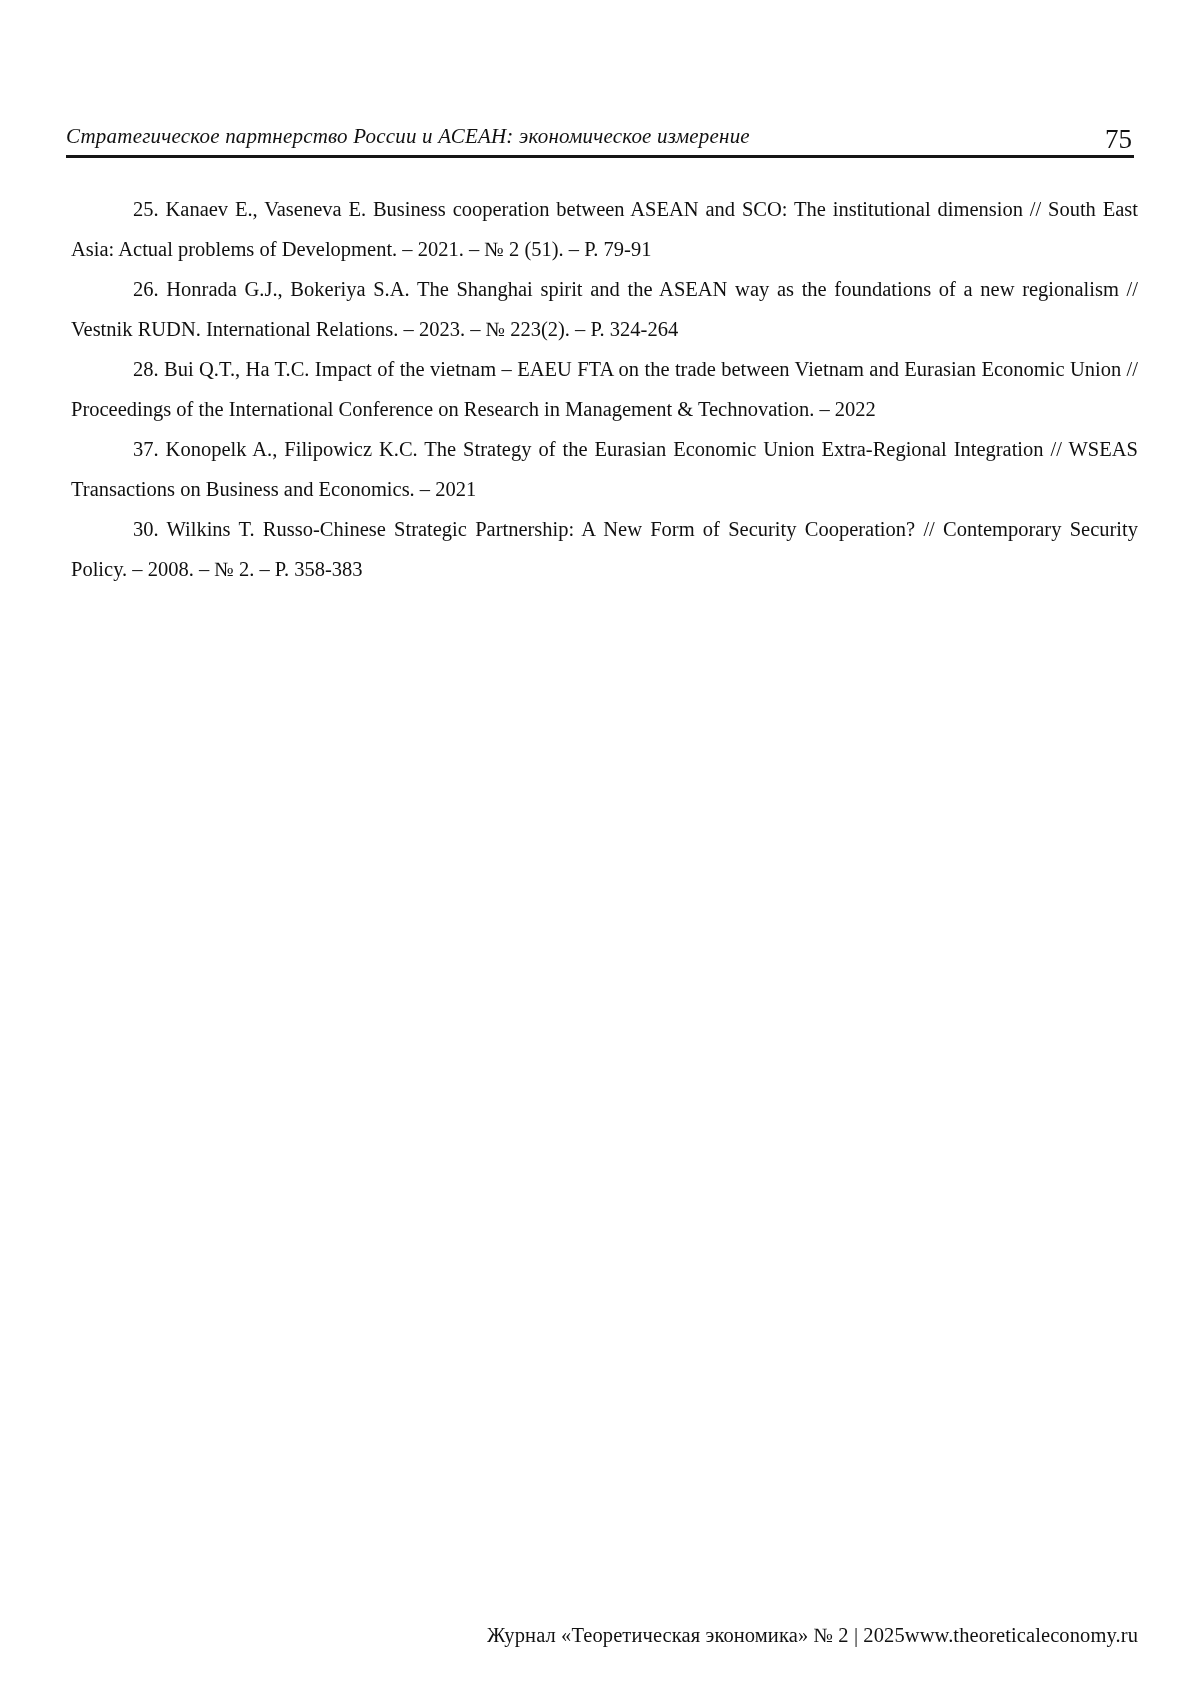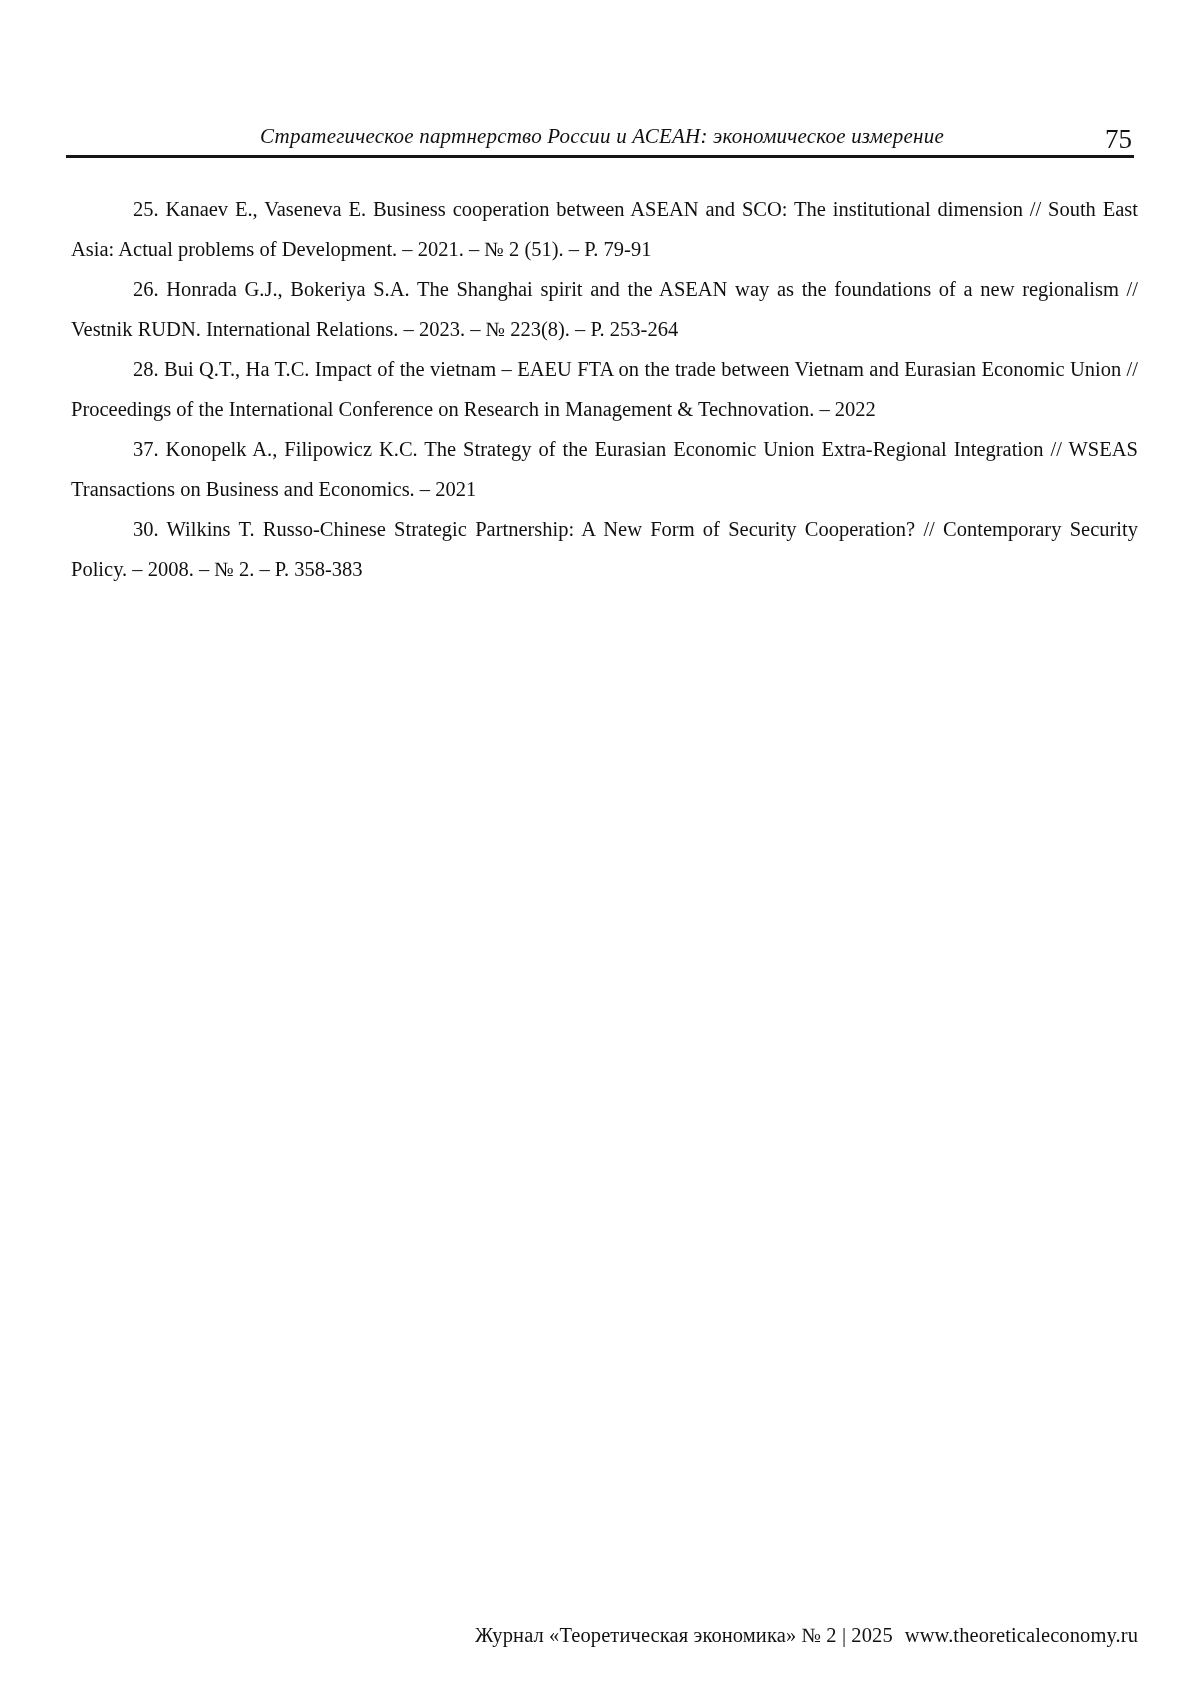--- a/index.html
+++ b/index.html
@@ -24,21 +24,20 @@
     position: absolute;
     top: 124px;
     left: 0;
     right: 0;
     height: 32px;
   }
   .running-head .title {
     position: absolute;
     left: 0;
     right: 0;
-    text-align: center;
     font-style: italic;
     font-size: 21px;
     letter-spacing: 0.2px;
     white-space: nowrap;
   }
   .running-head .pageno {
     position: absolute;
     right: 6px;
     top: 0;
     font-size: 27px;
@@ -71,38 +70,38 @@
     position: absolute;
     top: 1624px;
     left: 0;
     right: 0;
     display: flex;
     justify-content: flex-end;
     align-items: baseline;
     font-size: 20.5px;
   }
   .footer .journal { letter-spacing: 0.1px; }
-  .footer .site { letter-spacing: 0.1px; margin-left: 12px; }
+  .footer .site { letter-spacing: 0.1px; }
 </style>
 </head>
 <body>
 
 <div class="page">
   <div class="content">
 
     <div class="running-head">
       <div class="title">Стратегическое партнерство России и АСЕАН: экономическое измерение</div>
       <div class="pageno">75</div>
     </div>
 
     <div class="head-rule"></div>
 
     <div class="refs">
       <p>25. Kanaev E., Vaseneva E. Business cooperation between ASEAN and SCO: The institutional dimension // South East Asia: Actual problems of Development. – 2021. – № 2 (51). – P. 79-91</p>
-      <p>26. Honrada G.J., Bokeriya S.A. The Shanghai spirit and the ASEAN way as the foundations of a new regionalism // Vestnik RUDN. International Relations. – 2023. – № 223(8). – P. 253-264</p>
+      <p>26. Honrada G.J., Bokeriya S.A. The Shanghai spirit and the ASEAN way as the foundations of a new regionalism // Vestnik RUDN. International Relations. – 2023. – № 223(2). – P. 324-264</p>
       <p>28. Bui Q.T., Ha T.C. Impact of the vietnam – EAEU FTA on the trade between Vietnam and Eurasian Economic Union // Proceedings of the International Conference on Research in Management &amp; Technovation. – 2022</p>
       <p>37. Konopelk A., Filipowicz K.C. The Strategy of the Eurasian Economic Union Extra-Regional Integration // WSEAS Transactions on Business and Economics. – 2021</p>
       <p>30. Wilkins T. Russo-Chinese Strategic Partnership: A New Form of Security Cooperation? // Contemporary Security Policy. – 2008. – № 2. – P. 358-383</p>
     </div>
 
     <div class="footer">
       <span class="journal">Журнал «Теоретическая экономика» № 2 | 2025</span>
       <span class="site">www.theoreticaleconomy.ru</span>
     </div>
 

